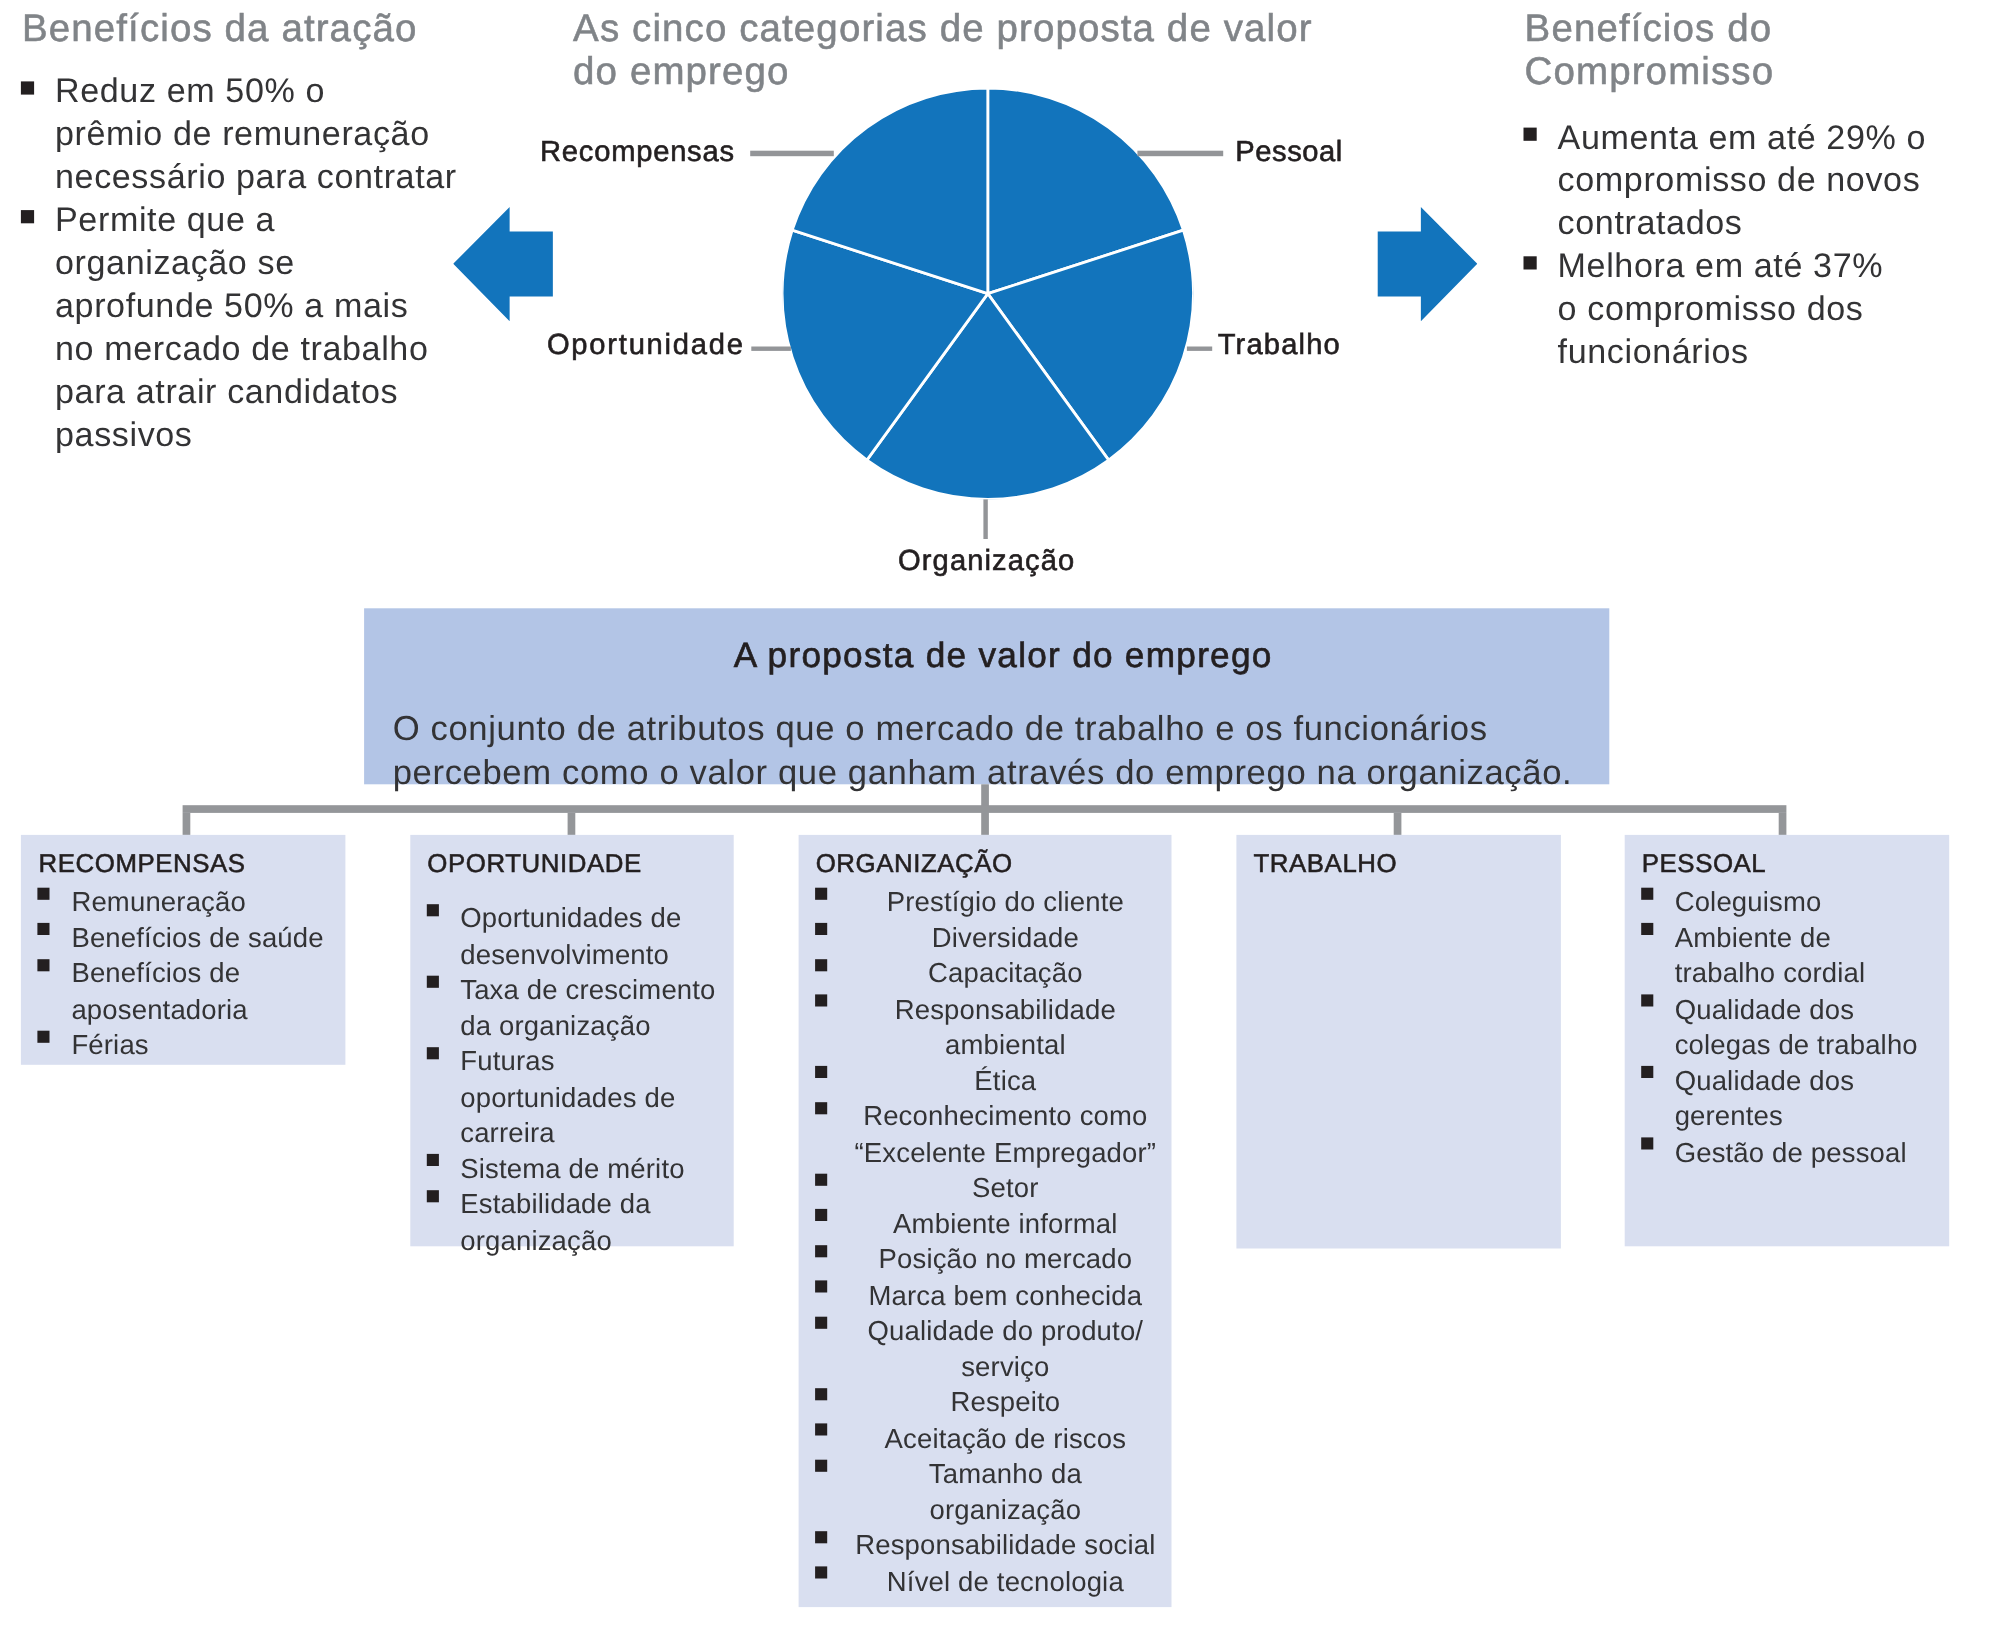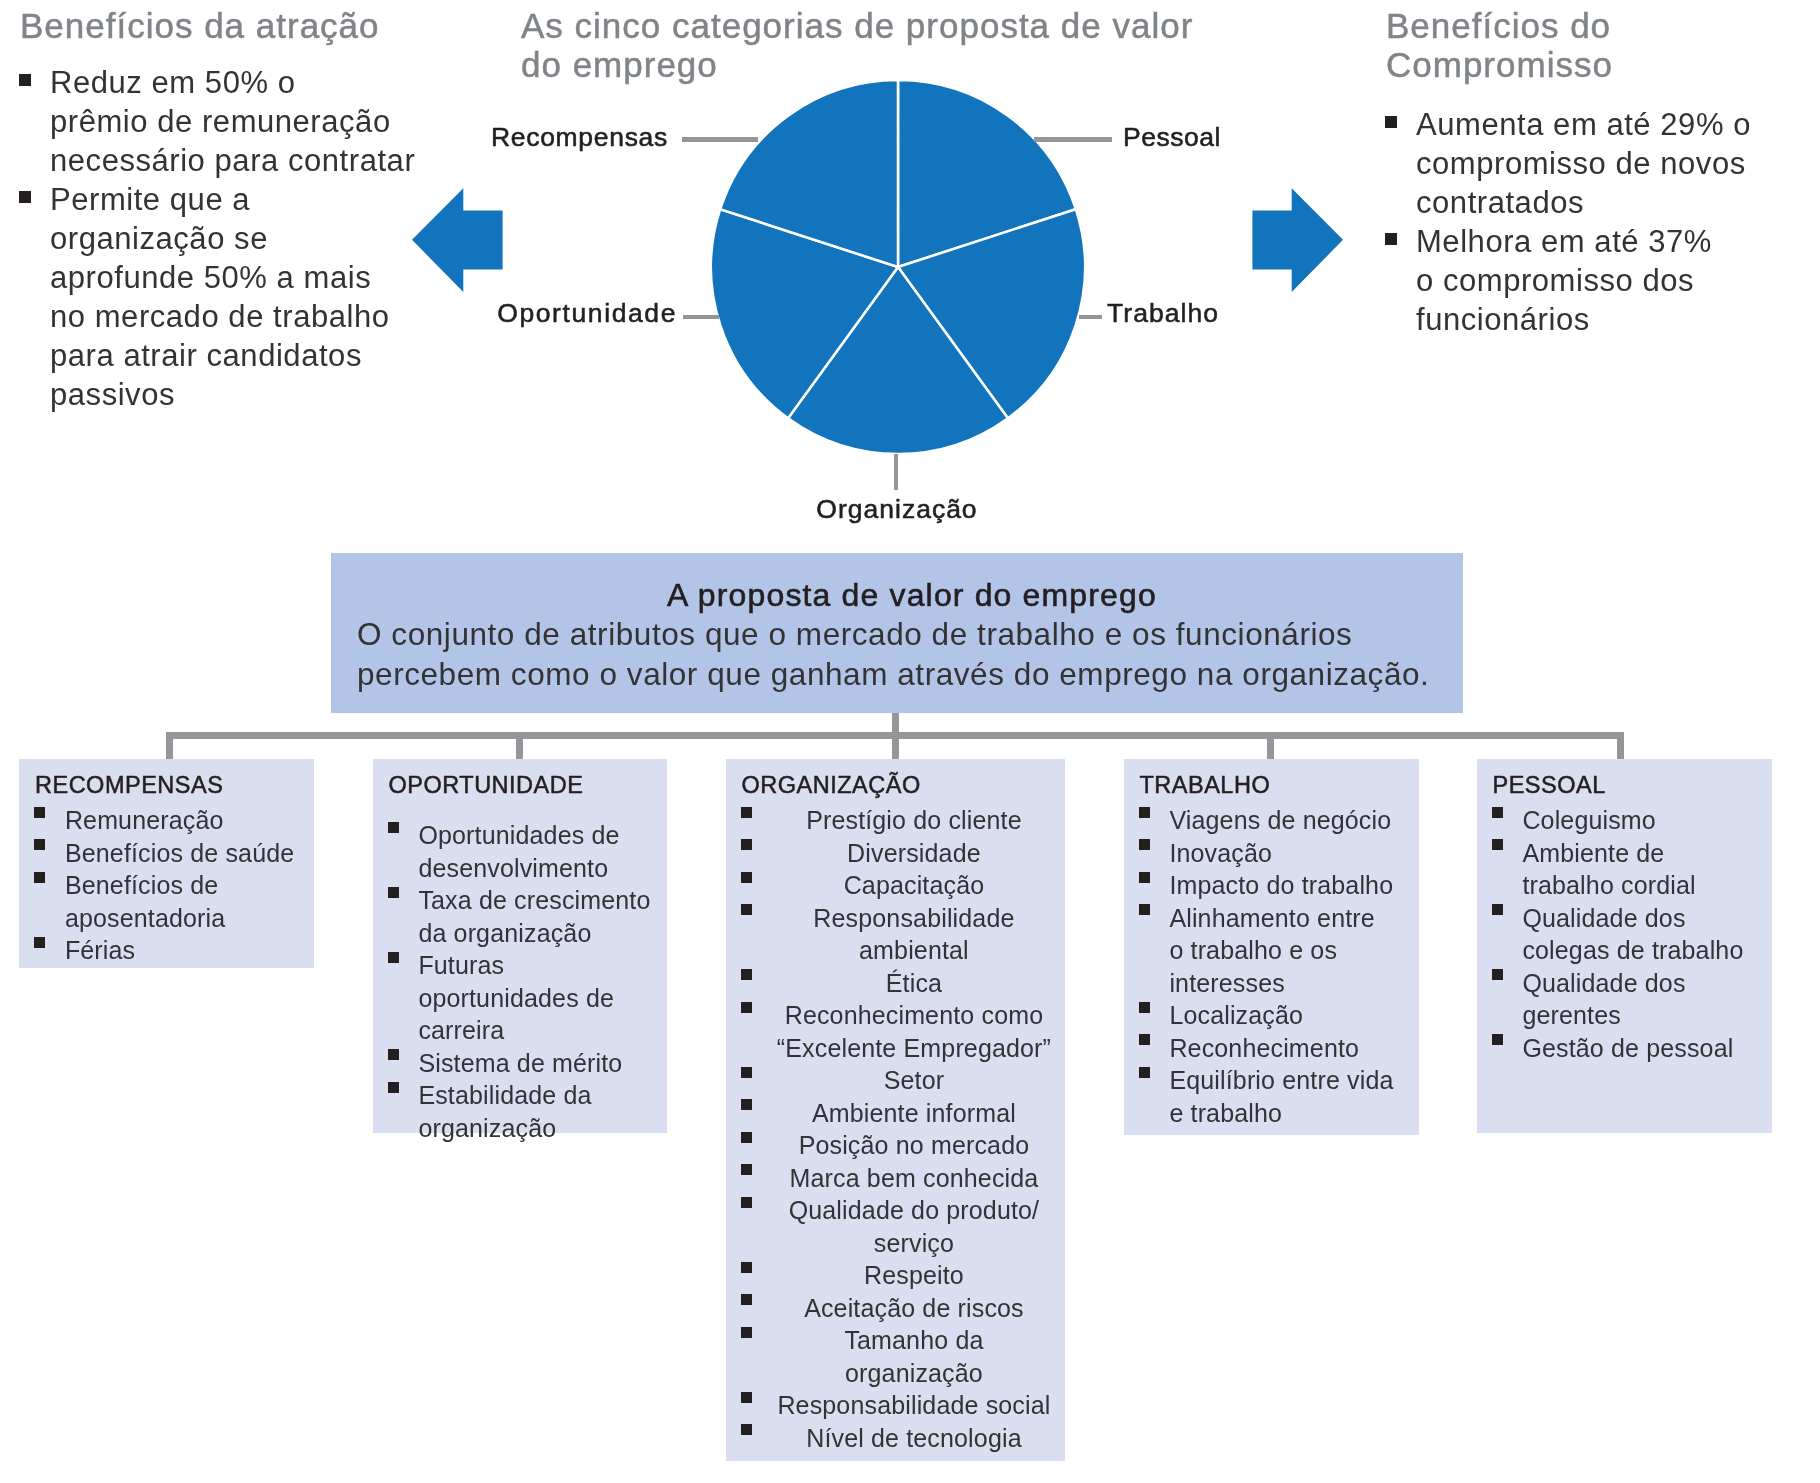--- a/index.html
+++ b/index.html
@@ -12,21 +12,21 @@
   .bul{position:relative;padding-left:40px;font-size:31px;line-height:39px;letter-spacing:0.55px;
        color:#333335;white-space:pre-line;}
   .bul::before{content:"";position:absolute;left:9px;top:11px;width:12px;height:12px;background:#231F20;}
   .pielbl{font-size:26.5px;color:#231F20;font-weight:400;white-space:nowrap;letter-spacing:0.5px;
           -webkit-text-stroke:0.55px #231F20;line-height:30px;}
   .lead{background:#939598;position:absolute;}
   .conn{background:#949699;position:absolute;}
   .mainbox{background:#B3C5E6;}
   .mbtitle{text-align:center;font-size:32px;font-weight:400;letter-spacing:1.15px;color:#231F20;
            -webkit-text-stroke:0.6px #231F20;}
-  .mbdesc{text-align:left;font-size:31.5px;letter-spacing:0.56px;color:#333335;white-space:pre-line;line-height:40.2px;padding-left:26px;}
+  .mbdesc{text-align:left;font-size:31.5px;letter-spacing:0.56px;color:#333335;white-space:pre-line;line-height:40.2px;padding-left:26px;margin-top:28px;}
   .catbox{background:#D9DFF0;}
   .cattitle{font-size:23.5px;font-weight:400;color:#231F20;letter-spacing:0.5px;
             -webkit-text-stroke:0.5px #231F20;}
   .cbul{position:relative;padding-left:39.6px;font-size:25px;line-height:32.5px;letter-spacing:0.15px;
         color:#333335;white-space:pre-line;}
   .cbul::before{content:"";position:absolute;left:9px;top:2.5px;width:11px;height:11px;background:#231F20;}
 </style>
 </head>
 <body>
 
@@ -147,32 +147,20 @@
       <div class="cbul">Aceitação de riscos</div>
       <div class="cbul">Tamanho da
 organização</div>
       <div class="cbul">Responsabilidade social</div>
       <div class="cbul">Nível de tecnologia</div>
     </div>
 </div>
 
 <div class="abs catbox" style="left:1123.5px;top:759.0px;width:295.0px;height:375.5px;">
   <div class="cattitle" style="padding:13px 0 0 16px;">TRABALHO</div>
-  <div style="margin-top:5px;padding-left:6.3px;padding-right:8px;">
-      <div class="cbul">Viagens de negócio</div>
-      <div class="cbul">Inovação</div>
-      <div class="cbul">Impacto do trabalho</div>
-      <div class="cbul">Alinhamento entre
-o trabalho e os
-interesses</div>
-      <div class="cbul">Localização</div>
-      <div class="cbul">Reconhecimento</div>
-      <div class="cbul">Equilíbrio entre vida
-e trabalho</div>
-    </div>
 </div>
 
 <div class="abs catbox" style="left:1476.5px;top:759.0px;width:295.0px;height:374.0px;">
   <div class="cattitle" style="padding:13px 0 0 16px;">PESSOAL</div>
   <div style="margin-top:5px;padding-left:6.3px;padding-right:8px;">
       <div class="cbul">Coleguismo</div>
       <div class="cbul">Ambiente de
 trabalho cordial</div>
       <div class="cbul">Qualidade dos
 colegas de trabalho</div>

